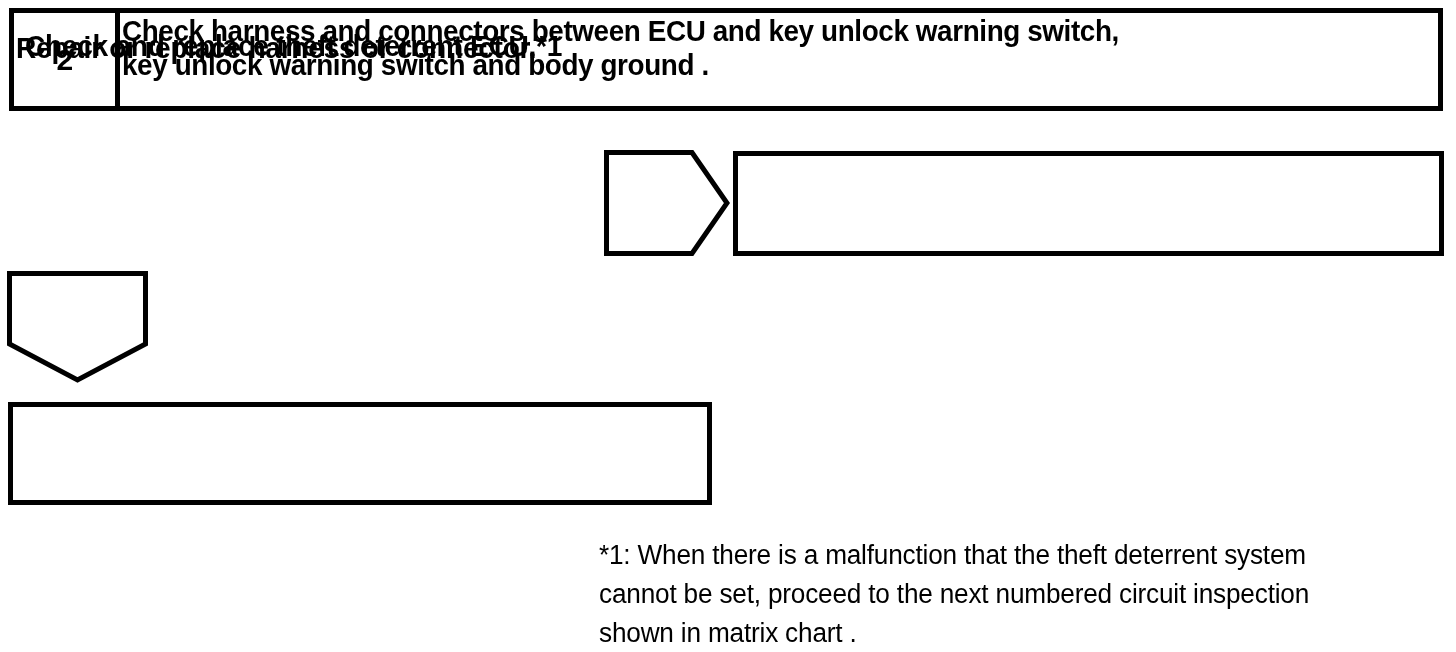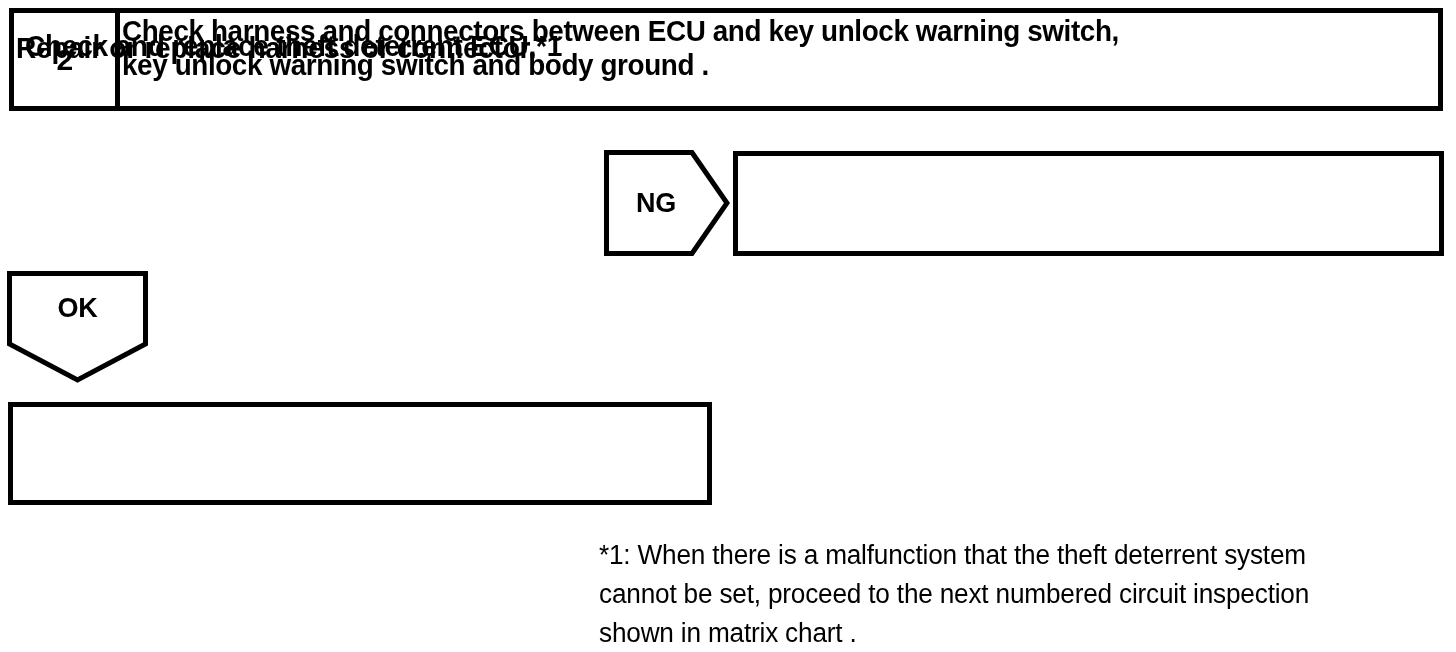--- a/index.html
+++ b/index.html
@@ -188,31 +188,29 @@
     </div>
   </div>
   <div class="step-text">Check harness and connectors between ECU and key unlock warning switch,
 key unlock warning switch and body ground .</div>
 
   <div class="ng-chevron">
     <svg viewBox="0 0 126 106" xmlns="http://www.w3.org/2000/svg" aria-hidden="true">
       <path d="M 2.5 2.5 L 88 2.5 L 123 53 L 88 103.5 L 2.5 103.5 Z" fill="#ffffff" stroke="#000000" stroke-width="5" stroke-linejoin="miter"></path>
     </svg>
   </div>
-  <div class="ng-label">NG</div>
 
   <div class="repair-box"></div>
   <div class="repair-text">Repair or replace harness or connector.</div>
 
   <div class="ok-pentagon">
     <svg viewBox="0 0 141 112" xmlns="http://www.w3.org/2000/svg" aria-hidden="true">
       <path d="M 2.5 2.5 L 138.5 2.5 L 138.5 73 L 70.5 109 L 2.5 73 Z" fill="#ffffff" stroke="#000000" stroke-width="5" stroke-linejoin="miter"></path>
     </svg>
   </div>
-  <div class="ok-label">OK</div>
 
   <div class="result-box"></div>
   <div class="result-text">Check and replace theft deterrent ECU.*1</div>
 
   <div class="footnote">*1: When there is a malfunction that the theft deterrent system
 cannot be set, proceed to the next numbered circuit inspection
 shown in matrix chart .</div>
 
 </div>
 

